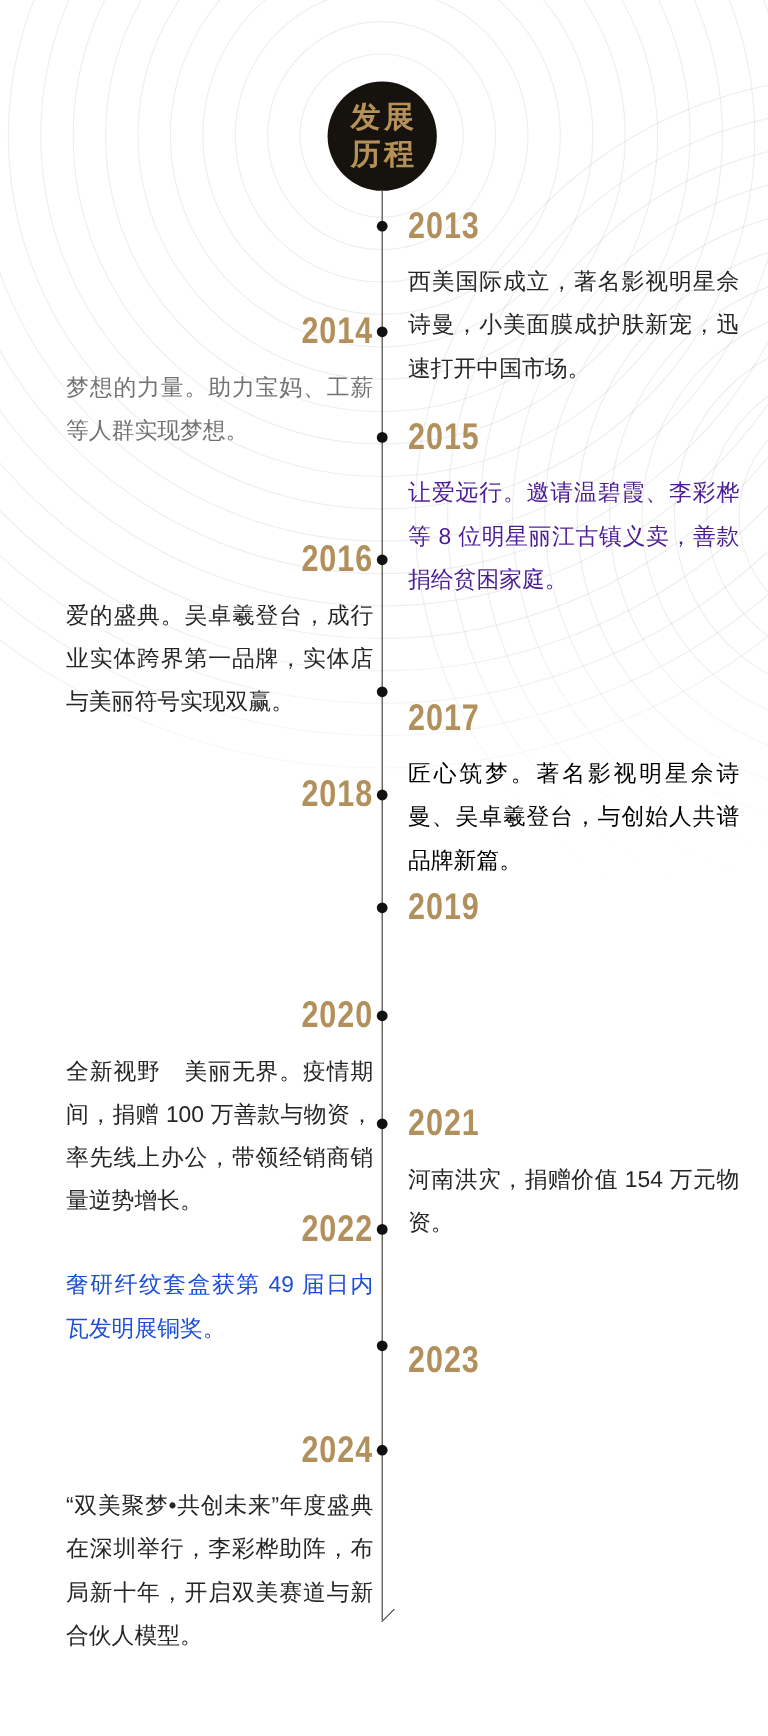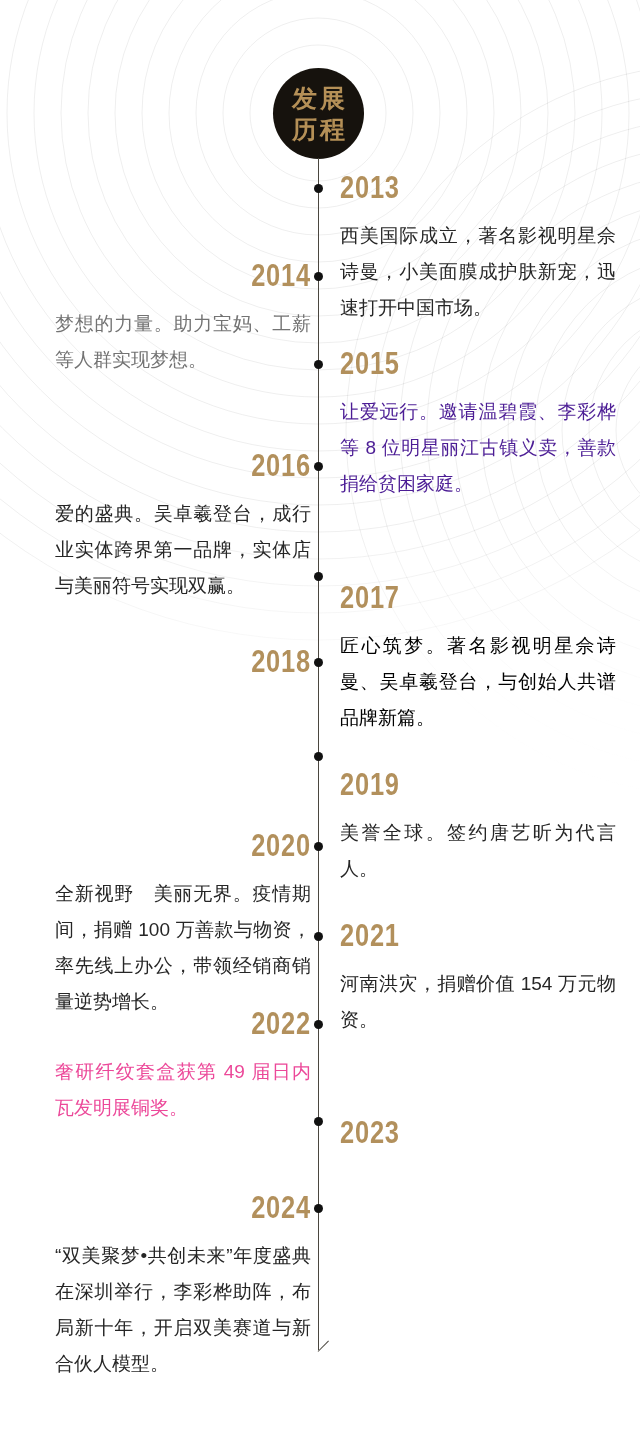--- a/index.html
+++ b/index.html
@@ -108,35 +108,34 @@
     <div class="year" style="color: rgb(178, 144, 92);">2016</div>
     <div class="desc" style="color: rgb(38, 38, 38);">爱的盛典。吴卓羲登台，成行业实体跨界第一品牌，实体店与美丽符号实现双赢。</div>
   </div>
       <div class="entry right" style="top: 560px; margin-top: 22px;">
     <div class="year" style="color: rgb(178, 144, 92);">2017</div>
     <div class="desc" style="color: #000000;">匠心筑梦。著名影视明星佘诗曼、吴卓羲登台，与创始人共谱品牌新篇。</div>
   </div>
       <div class="entry left" style="top: 646px;">
     <div class="year" style="color: rgb(178, 144, 92);">2018</div>
   </div>
-      <div class="entry right" style="top: 740px; margin-top: 29px;">
+      <div class="entry right" style="top: 740px;">
     <div class="year" style="color: rgb(178, 144, 92);">2019</div>
-    <div class="desc" style="color: rgb(38, 38, 38);">美誉全球。签约唐艺昕为代言人。</div>
   </div>
       <div class="entry left" style="top: 830px;">
     <div class="year" style="color: rgb(178, 144, 92);">2020</div>
     <div class="desc" style="color: rgb(38, 38, 38);">全新视野　美丽无界。疫情期间，捐赠 100 万善款与物资，率先线上办公，带领经销商销量逆势增长。</div>
   </div>
       <div class="entry right" style="top: 920px;">
     <div class="year" style="color: rgb(178, 144, 92);">2021</div>
     <div class="desc" style="color: rgb(38, 38, 38);">河南洪灾，捐赠价值 154 万元物资。</div>
   </div>
       <div class="entry left" style="top: 1008px;">
     <div class="year" style="color: rgb(178, 144, 92);">2022</div>
-    <div class="desc" style="color: #ec4899;">奢研纤纹套盒获第 49 届日内瓦发明展铜奖。</div>
+    <div class="desc" style="color: #1d4ed8;">奢研纤纹套盒获第 49 届日内瓦发明展铜奖。</div>
   </div>
       <div class="entry right" style="top: 1105px; margin-top: 12px;">
     <div class="year" style="color: rgb(178, 144, 92);">2023</div>
   </div>
       <div class="entry left" style="top: 1192px;">
     <div class="year" style="color: rgb(178, 144, 92);">2024</div>
     <div class="desc" style="color: rgb(38, 38, 38);">“双美聚梦•共创未来”年度盛典在深圳举行，李彩桦助阵，布局新十年，开启双美赛道与新合伙人模型。</div>
   </div>
     </div>
 

